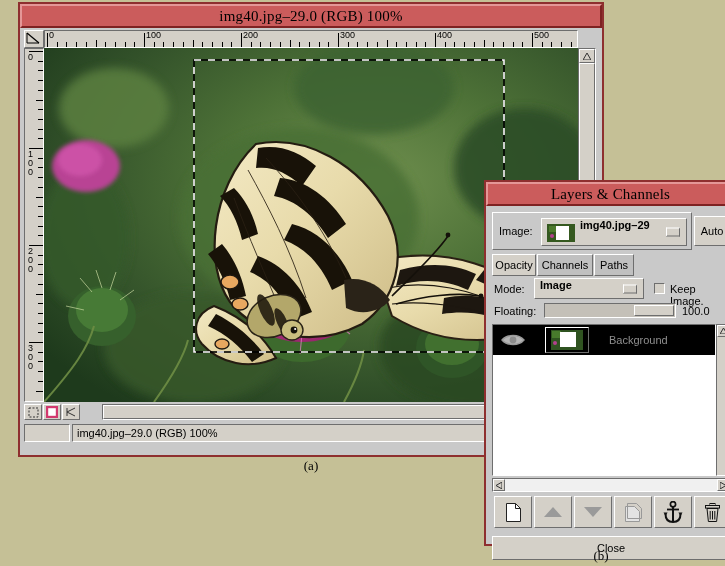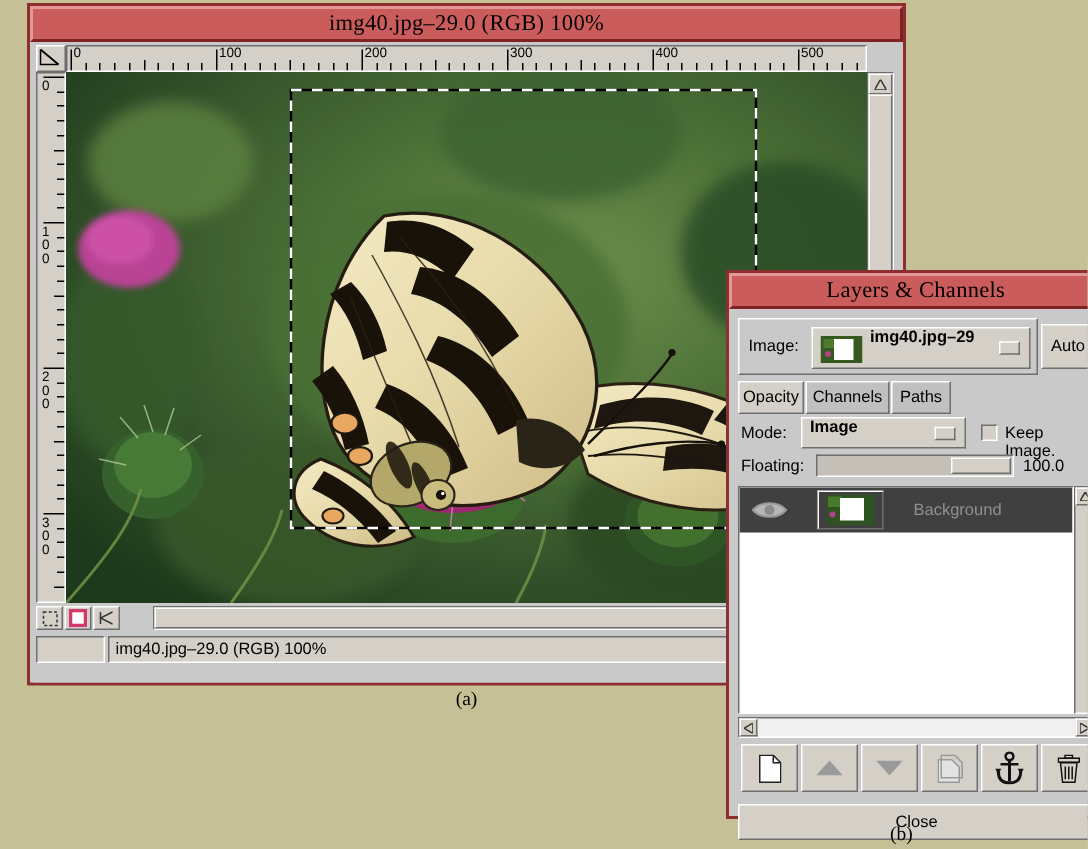--- a/index.html
+++ b/index.html
@@ -479,21 +479,21 @@
     <div class="abs" style="left:4px;top:96px;width:238px;height:20px;">
       <span class="lbl abs" style="left:2px;top:3px;">Floating:</span>
       <div class="abs in1" style="left:52px;top:1px;width:132px;height:15px;background:#c4c0b8;">
         <div class="abs out1" style="right:1px;top:1px;width:40px;height:11px;background:#d4d0c8;"></div>
       </div>
       <span class="lbl abs" style="left:190px;top:3px;">100.0</span>
     </div>
 
     <div class="abs in1" style="left:4px;top:118px;width:224px;height:152px;background:#ffffff;overflow:hidden;">
 
-      <div class="layer-row" style="background:#404040;gap:12px;">
+      <div class="layer-row" style="background:#000000;gap:12px;">
         <span class="eyecell">
           <svg width="24" height="14" viewBox="0 0 24 14">
             <path d="M1,7 C6,1 18,1 23,7 C18,13 6,13 1,7 Z" fill="#b6b6b6" stroke="#9a9a9a" stroke-width="1.4"></path>
             <circle cx="12" cy="7" r="3.4" fill="#8c8c8c"></circle>
           </svg>
         </span>
         <span class="thumbcell out1" style="height:26px;">
           <svg width="32" height="20" viewBox="0 0 32 20">
             <rect width="32" height="20" fill="#2f5320"></rect>
             <rect x="1" y="1" width="9" height="7" fill="#487a2c"></rect>

